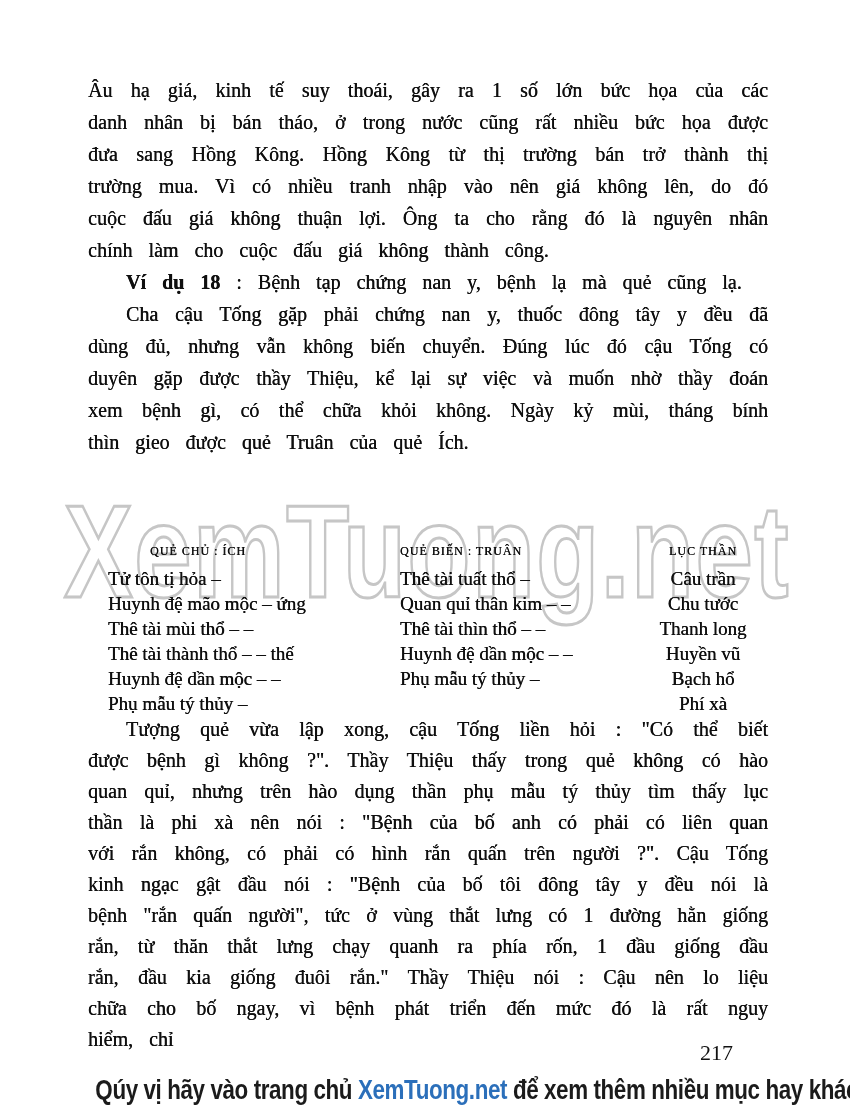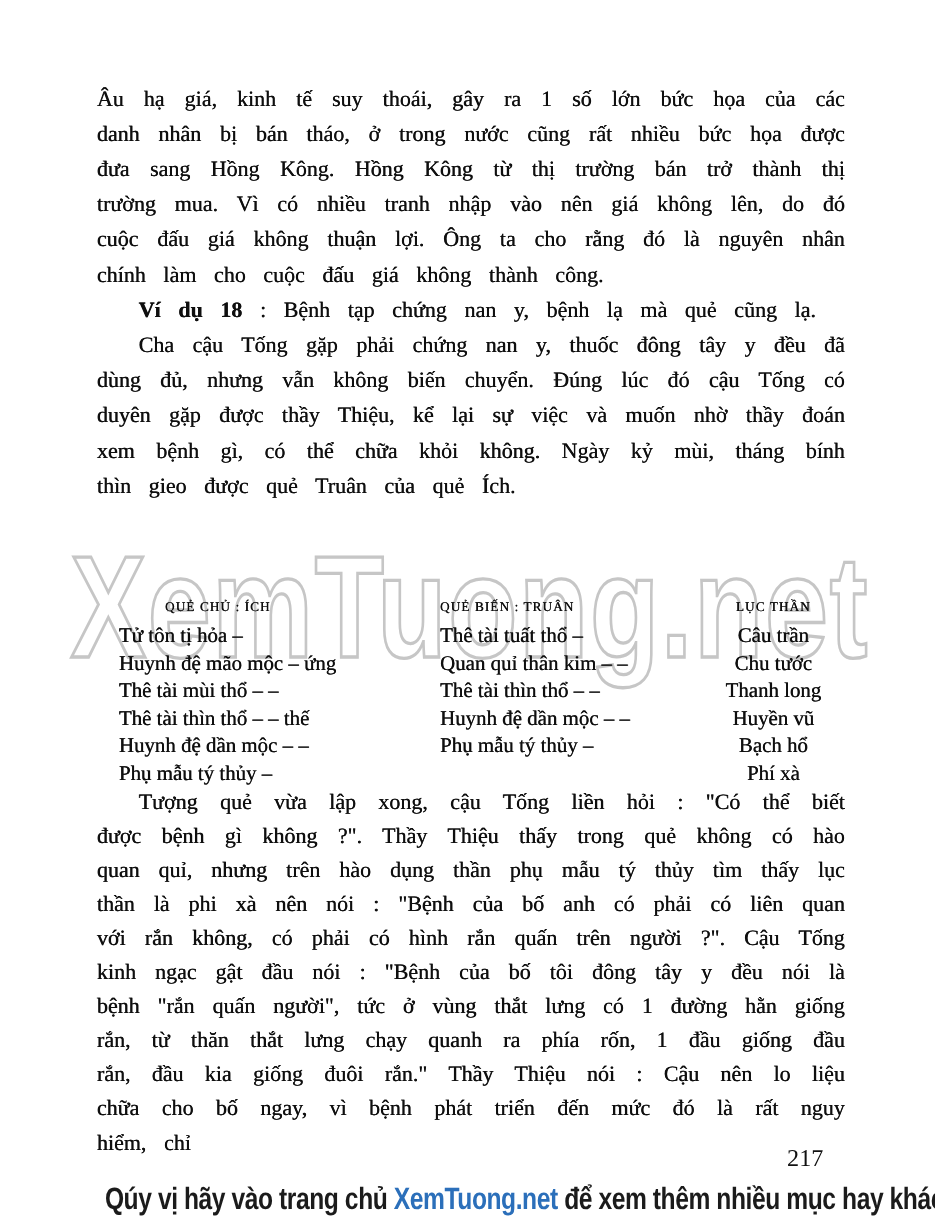--- a/index.html
+++ b/index.html
@@ -73,21 +73,20 @@
     left: 0;
     width: 680px;
     line-height: 31px;
     text-indent: 38px;
   }
   .page-number {
     position: absolute;
     top: 1040px;
     left: 700px;
     width: 64px;
-    text-align: center;
     font-size: 22px;
     z-index: 2;
     color: #111111;
   }
   .footer {
     position: absolute;
     top: 1072px;
     left: 0;
     width: 850px;
     text-align: center;
@@ -121,21 +120,21 @@
     <p class="example"><span class="lbl">Ví dụ 18</span><span> : Bệnh tạp chứng nan y, bệnh lạ mà quẻ cũng lạ.</span></p>
 
     <p class="para2">Cha cậu Tống gặp phải chứng nan y, thuốc đông tây y đều đã dùng đủ, nhưng vẫn không biến chuyển. Đúng lúc đó cậu Tống có duyên gặp được thầy Thiệu, kể lại sự việc và muốn nhờ thầy đoán xem bệnh gì, có thể chữa khỏi không. Ngày kỷ mùi, tháng bính thìn gieo được quẻ Truân của quẻ Ích.</p>
 
     <div class="hex-table">
       <div class="hex-col1">
         <div class="hex-header">QUẺ CHỦ : ÍCH</div>
         <div class="hex-row">Tử tôn tị hỏa –</div>
         <div class="hex-row">Huynh đệ mão mộc – ứng</div>
         <div class="hex-row">Thê tài mùi thổ – –</div>
-        <div class="hex-row">Thê tài thìn thổ – – thế</div>
+        <div class="hex-row">Thê tài thành thổ – – thế</div>
         <div class="hex-row">Huynh đệ dần mộc – –</div>
         <div class="hex-row">Phụ mẫu tý thủy –</div>
       </div>
       <div class="hex-col2">
         <div class="hex-header">QUẺ BIẾN : TRUÂN</div>
         <div class="hex-row">Thê tài tuất thổ –</div>
         <div class="hex-row">Quan quỉ thân kim – –</div>
         <div class="hex-row">Thê tài thìn thổ – –</div>
         <div class="hex-row">Huynh đệ dần mộc – –</div>
         <div class="hex-row">Phụ mẫu tý thủy –</div>

